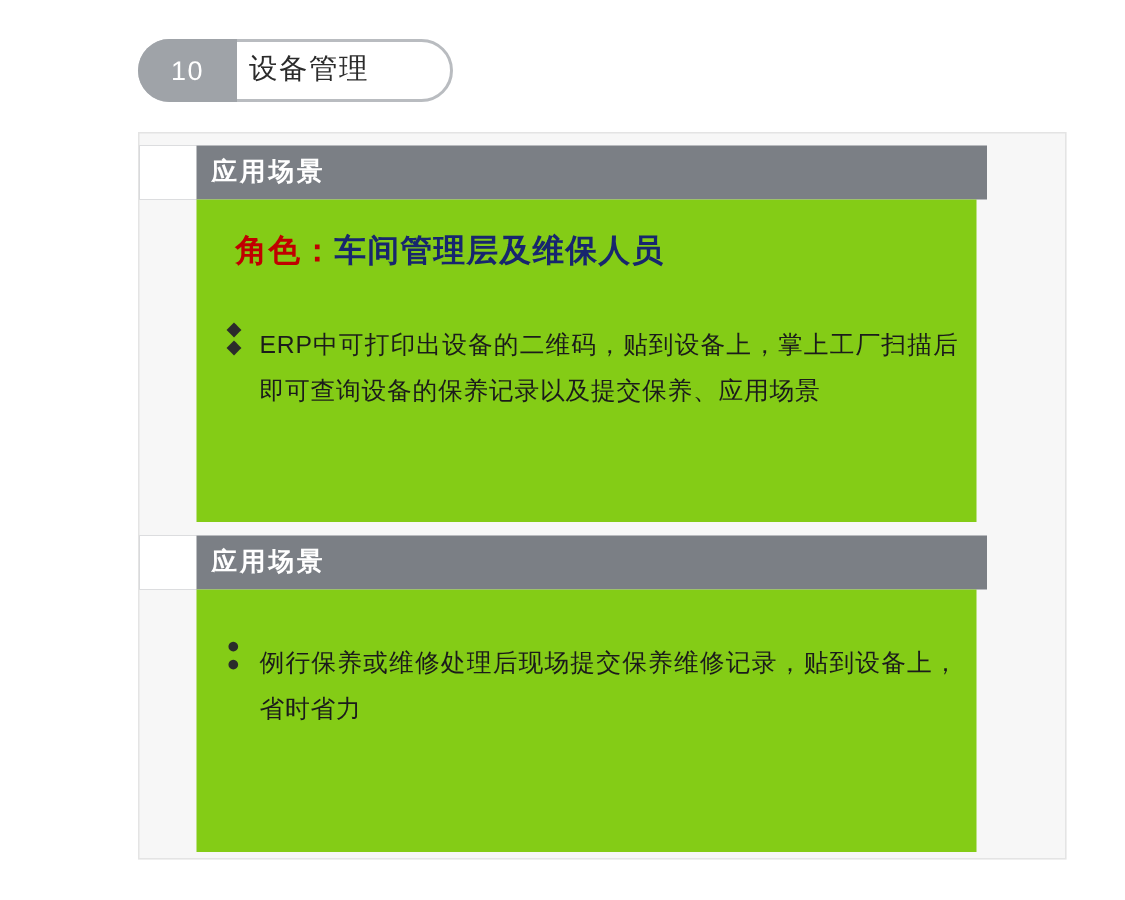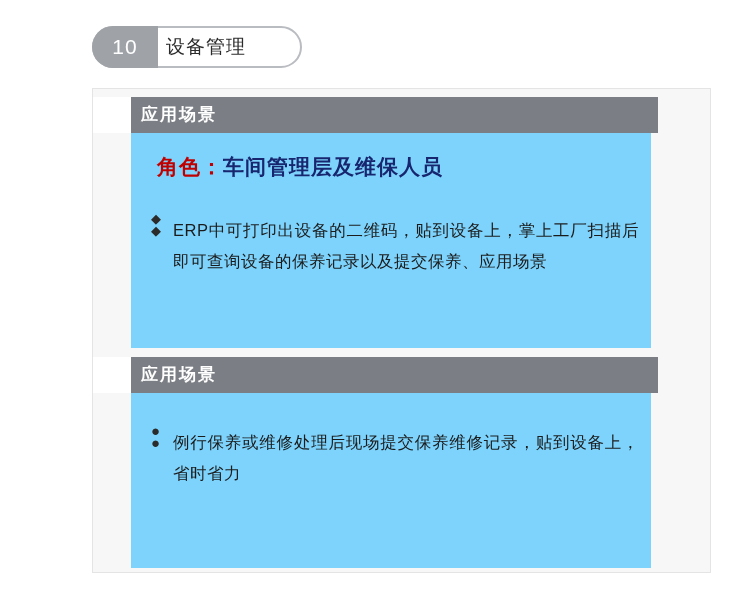--- a/index.html
+++ b/index.html
@@ -41,21 +41,21 @@
   }
   .header-num {
     position: absolute;
     left: 0px;
     top: 0px;
     width: 66px;
     height: 42px;
     border-radius: 21px 0 0 21px;
     background: #9fa3a8;
     color: #ffffff;
-    font-size: 21px;
+    font-size: 18px;
     line-height: 42px;
     text-align: center;
     letter-spacing: 1px;
   }
   .header-title {
     position: absolute;
     left: 74px;
     top: 0;
     height: 46px;
     line-height: 42px;
@@ -105,21 +105,21 @@
   }
 
   #sec-scene-head { top: 8px; }
   #sec-value-head { top: 268px; }
 
   
   .sec-body {
     position: absolute;
     left: 38px;
     width: 520px;
-    background: #7dd3fc;
+    background: #84cc16;
   }
   #sec-scene-body { top: 44px; height: 215px; }
   #sec-value-body { top: 304px; height: 175px; }
 
   .role-line {
     position: absolute;
     left: 26px;
     top: 20px;
     font-size: 21px;
     font-weight: bold;

